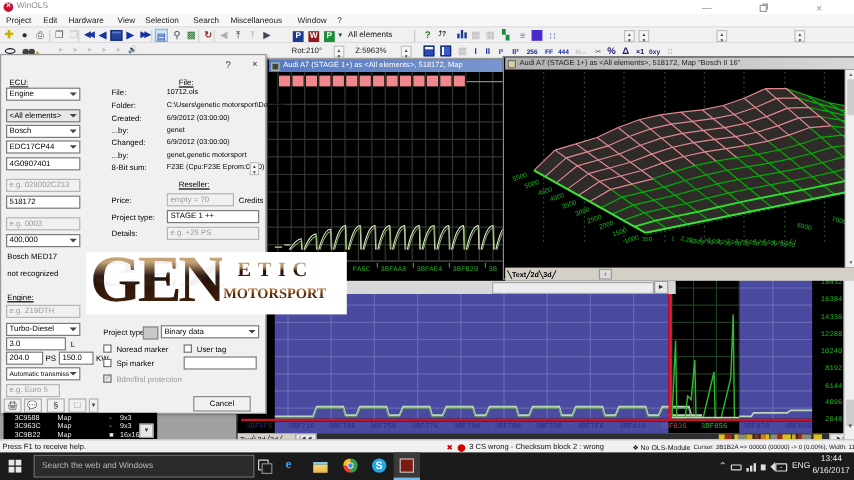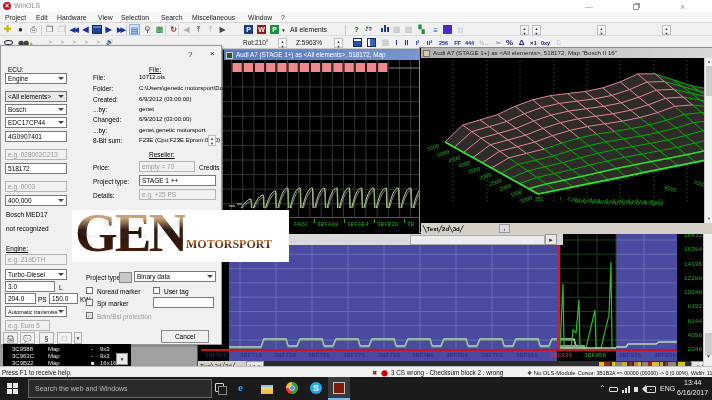--- a/index.html
+++ b/index.html
@@ -432,20 +432,21 @@
 <div class="tx" style="left:88px;top:9px;">-</div>
 <div class="tx" style="left:97px;top:9px;">9x3</div>
 <div class="tx" style="left:9px;top:16px;">3C9B22</div>
 <div class="tx" style="left:45px;top:16px;">Map</div>
 <div class="tx" style="left:88px;top:16px;">■</div>
 <div class="tx" style="left:97px;top:16px;">16x16</div>
 <div class="abs" style="left:113px;top:9px;width:12px;height:12px;background:#e8e8e8;border:1px solid #999;font-size:5px;line-height:11px;text-align:center;color:#333;">▼</div>
 </div>
 <div class="abs" style="left:72px;top:210px;width:217px;height:52px;background:#fff;overflow:hidden;font-family:'Liberation Serif',serif;">
 <div class="tx" style="left:3px;top:-9px;font-size:55px;font-weight:bold;letter-spacing:-3px;background:linear-gradient(#c6a276 28%,#241008 46%,#3c1c0a 75%,#6a3414);-webkit-background-clip:text;color:transparent;">GEN</div>
+<div class="tx" style="left:126px;top:5px;font-size:17px;font-weight:bold;letter-spacing:5.5px;background:linear-gradient(#bb9a6a 35%,#241008 55%,#5a2c10);-webkit-background-clip:text;color:transparent;">ETIC</div>
 <div class="tx" style="left:114px;top:27px;font-size:12px;font-weight:bold;background:linear-gradient(#b06828 30%,#481c08 60%,#7a3812);-webkit-background-clip:text;color:transparent;">MOTORSPORT</div>
 <div class="tx" style="left:3px;top:36px;font-size:55px;font-weight:bold;letter-spacing:-3px;color:#888;opacity:0.10;transform:scaleY(-0.55);transform-origin:top;">GEN</div>
 </div>
 <div class="abs" style="left:0;top:366px;width:712px;height:11px;background:#f0f0f0;border-top:1px solid #c0c0c0;font-size:6.3px;color:#111;">
 <div class="tx" style="left:2px;top:2px;">Press F1 to receive help.</div>
 <div class="tx" style="left:372px;top:2px;color:#cc0000;">✖</div>
 <div class="tx" style="left:381px;top:2px;color:#cc0000;">⬤</div>
 <div class="tx" style="left:391px;top:2px;">3 CS wrong - Checksum block 2 : wrong</div>
 <div class="tx" style="left:527px;top:2.5px;font-size:5.8px;">❖ No OLS-Module</div>
 <div class="tx" style="left:578px;top:2.5px;font-size:5.2px;">Cursor: 3B1B2A =&gt; 00000 (00000)  -&gt; 0 (0.00%), Width: 11</div>

